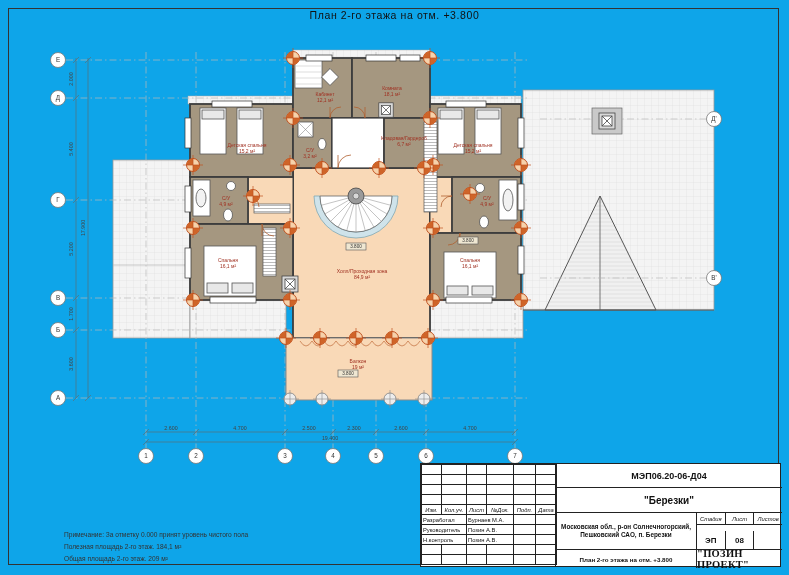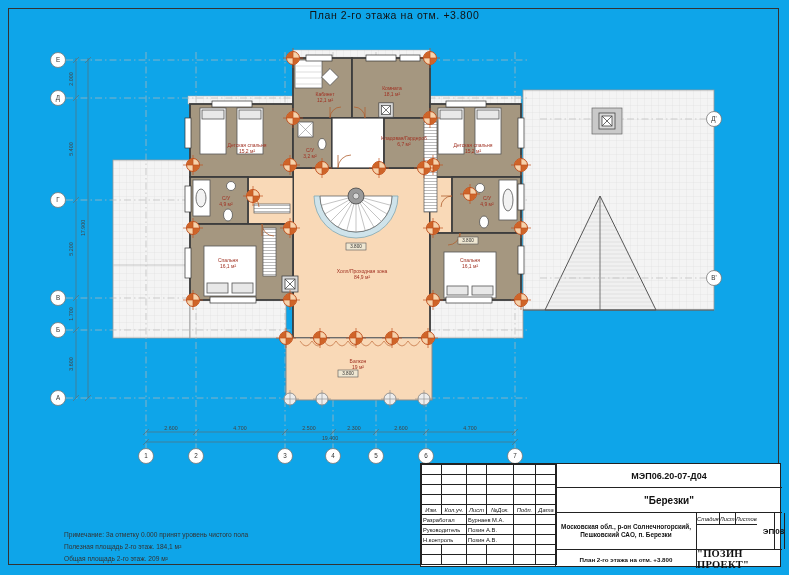--- a/index.html
+++ b/index.html
@@ -16,21 +16,21 @@
   .tb{position:absolute;left:420px;top:463px;width:361px;height:104px;border:1.4px solid #222;box-sizing:border-box;background:#fff;font-size:6.3px;color:#111;}
   .tb *{box-sizing:border-box;}
   .tb-left{position:absolute;left:0;top:0;width:135px;height:100%;border-right:1.2px solid #222;}
   .tb-right{position:absolute;left:135px;top:0;width:226px;height:100%;}
   table.grid{border-collapse:collapse;width:135px;table-layout:fixed;}
   table.grid td{border:0.8px solid #222;height:10px;padding:0 1px;font-size:5.8px;overflow:hidden;white-space:nowrap;text-align:center;vertical-align:middle;}
   .r-doc{height:24px;border-bottom:1px solid #222;display:flex;align-items:center;justify-content:center;font-size:9px;font-weight:bold;}
   .r-prj{height:25px;border-bottom:1px solid #222;display:flex;align-items:center;justify-content:center;font-size:10px;font-weight:bold;}
   .r-mid{height:37px;border-bottom:1px solid #222;display:flex;}
   .addr{width:141px;border-right:1px solid #222;display:flex;flex-direction:column;align-items:center;justify-content:center;font-size:6.4px;font-weight:bold;text-align:center;line-height:8.5px;}
-  .stage{width:85px;display:flex;flex-direction:row;gap:6px;}
+  .stage{width:85px;display:flex;flex-direction:column;gap:6px;}
   .stage-h{display:flex;height:12px;border-bottom:0.8px solid #222;}
   .stage-h div{flex:1;border-right:0.8px solid #222;display:flex;align-items:center;justify-content:center;font-size:5.8px;font-style:italic;}
   .stage-h div:last-child{border-right:none;}
   .stage-v{display:flex;flex:1;}
   .stage-v div{flex:1;border-right:0.8px solid #222;display:flex;align-items:center;justify-content:center;font-size:8px;font-weight:bold;}
   .stage-v div:last-child{border-right:none;}
   .r-bot{height:18px;display:flex;}
   .dtitle{width:141px;border-right:1px solid #222;display:flex;align-items:center;justify-content:center;font-size:6.2px;font-weight:bold;text-align:center;}
   .company{width:85px;display:flex;align-items:center;justify-content:center;font-family:"Liberation Serif",serif;font-size:10.5px;font-weight:bold;letter-spacing:.3px;}
   .it{font-style:italic;}
@@ -473,21 +473,21 @@
               <td></td>
               <td></td>
               <td></td>
               <td></td>
               <td></td>
             </tr>
       </tbody>
         </table>
     </div>
     <div class="tb-right">
-      <div class="r-doc">МЭП06.20-07-Д04</div>
+      <div class="r-doc">МЭП06.20-06-Д04</div>
       <div class="r-prj">"Березки"</div>
       <div class="r-mid">
         <div class="addr">
           <div>Московская обл., р-он Солнечногорский,</div>
           <div>Пешковский САО, п. Березки</div>
         </div>
         <div class="stage">
           <div class="stage-h">
             <div>Стадия</div>
             <div>Лист</div>

